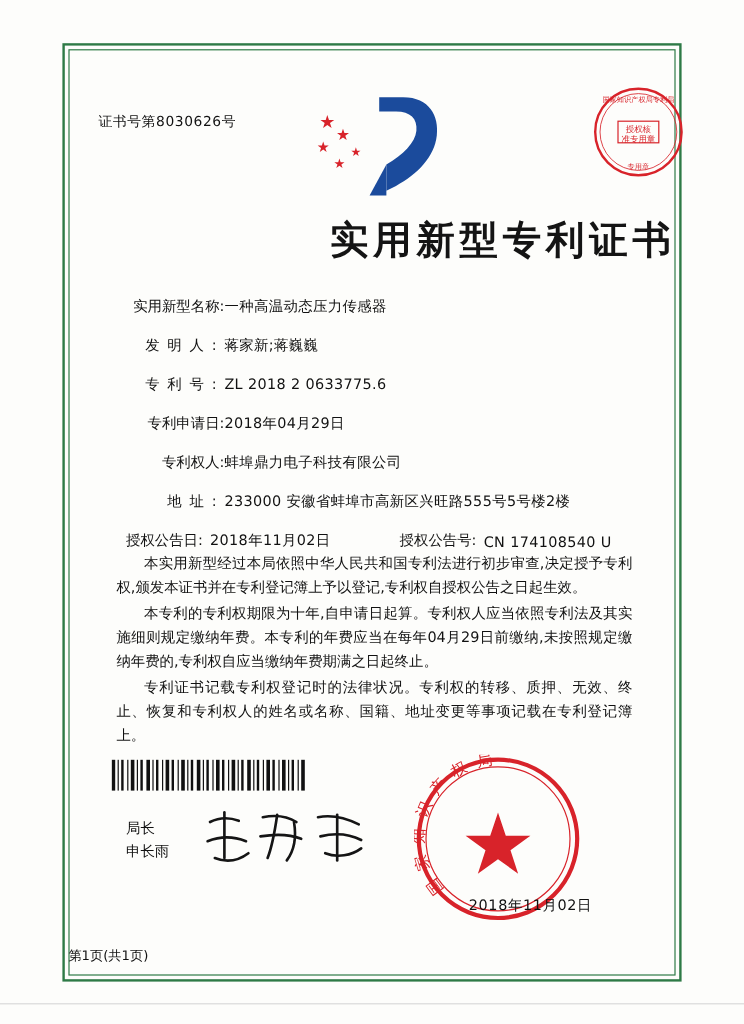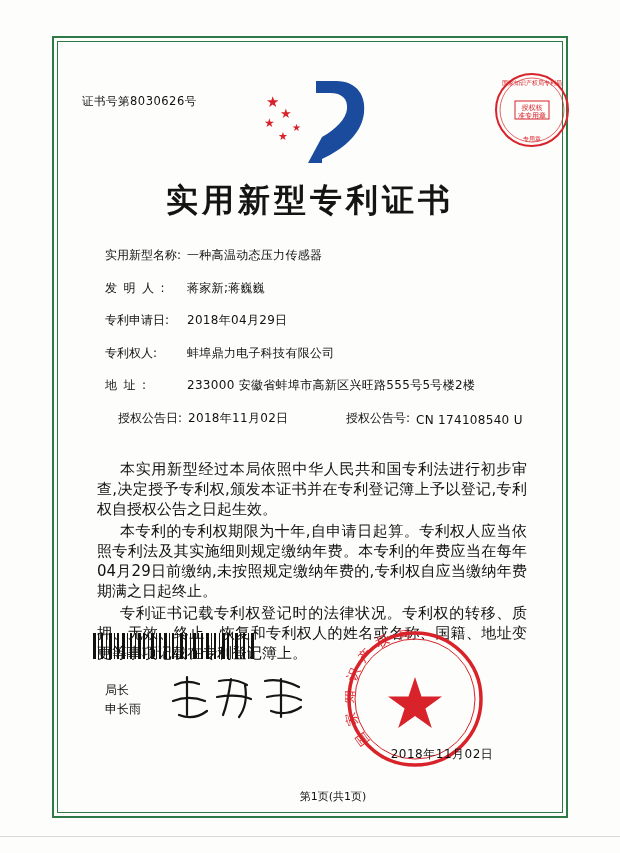--- a/index.html
+++ b/index.html
@@ -95,21 +95,21 @@
     right: 30px;
     top: 30px;
     width: 78px;
     height: 78px;
   }
   .title {
     position: absolute;
     left: 0;
     top: 138px;
     width: 506px;
-    text-align: center;
+    text-align: right;
     font-family: Liberation Sans, sans-serif;
     font-weight: bold;
     font-size: 32px;
     letter-spacing: 4px;
     color: #141414;
   }
   .fields {
     position: absolute;
     left: 48px;
     top: 206px;
@@ -120,50 +120,50 @@
     align-items: baseline;
     margin-bottom: 15.5px;
     font-size: 12px;
     color: #111;
   }
   .field-label {
     width: 82px;
     flex: 0 0 82px;
     letter-spacing: 0px;
     white-space: nowrap;
+    text-align: right;
   }
   .field-label.sp {
     letter-spacing: 6.5px;
   }
   .field-value {
     flex: 1;
     letter-spacing: 0.3px;
   }
   .field-row.two-col .half-left {
     width: 228px;
     flex: 0 0 228px;
     display: flex;
     align-items: center;
-    margin-left: 13px;
   }
   .field-row.two-col .half-right {
     flex: 1;
     display: flex;
     align-items: flex-end;
   }
   .sub-label {
     white-space: nowrap;
     margin-right: 6px;
   }
   .paragraphs {
     position: absolute;
     left: 40px;
     top: 418px;
     width: 430px;
-    font-size: 15px;
+    font-size: 12px;
     line-height: 20px;
     color: #111;
     text-align: justify;
   }
   .paragraphs p {
     margin: 0 0 2px 0;
     text-indent: 23px;
   }
   .barcode {
     position: absolute;
@@ -209,24 +209,22 @@
     text-align: center;
     font-size: 12px;
     color: #111;
     letter-spacing: 0.5px;
   }
   .page-no {
     position: absolute;
     left: 0;
     top: 748px;
     width: 506px;
-    text-align: center;
     font-size: 11px;
     color: #111;
-    padding-left: 23px;
   }
   .fold-line {
     position: absolute;
     left: 0;
     top: 836px;
     width: 620px;
     height: 1px;
     background: #d9d9d9;
   }
 </style>
@@ -273,20 +271,24 @@
       <div class="field-row">
         <div class="field-label">实用新型名称:</div>
         <div class="field-value">一种高温动态压力传感器</div>
       </div>
 
       <div class="field-row">
         <div class="field-label sp">发明人:</div>
         <div class="field-value">蒋家新;蒋巍巍</div>
       </div>
 
+      <div class="field-row">
+        <div class="field-label sp">专利号:</div>
+        <div class="field-value">ZL 2018 2 0633775.6</div>
+      </div>
 
       <div class="field-row">
         <div class="field-label">专利申请日:</div>
         <div class="field-value">2018年04月29日</div>
       </div>
 
       <div class="field-row">
         <div class="field-label">专利权人:</div>
         <div class="field-value">蚌埠鼎力电子科技有限公司</div>
       </div>

